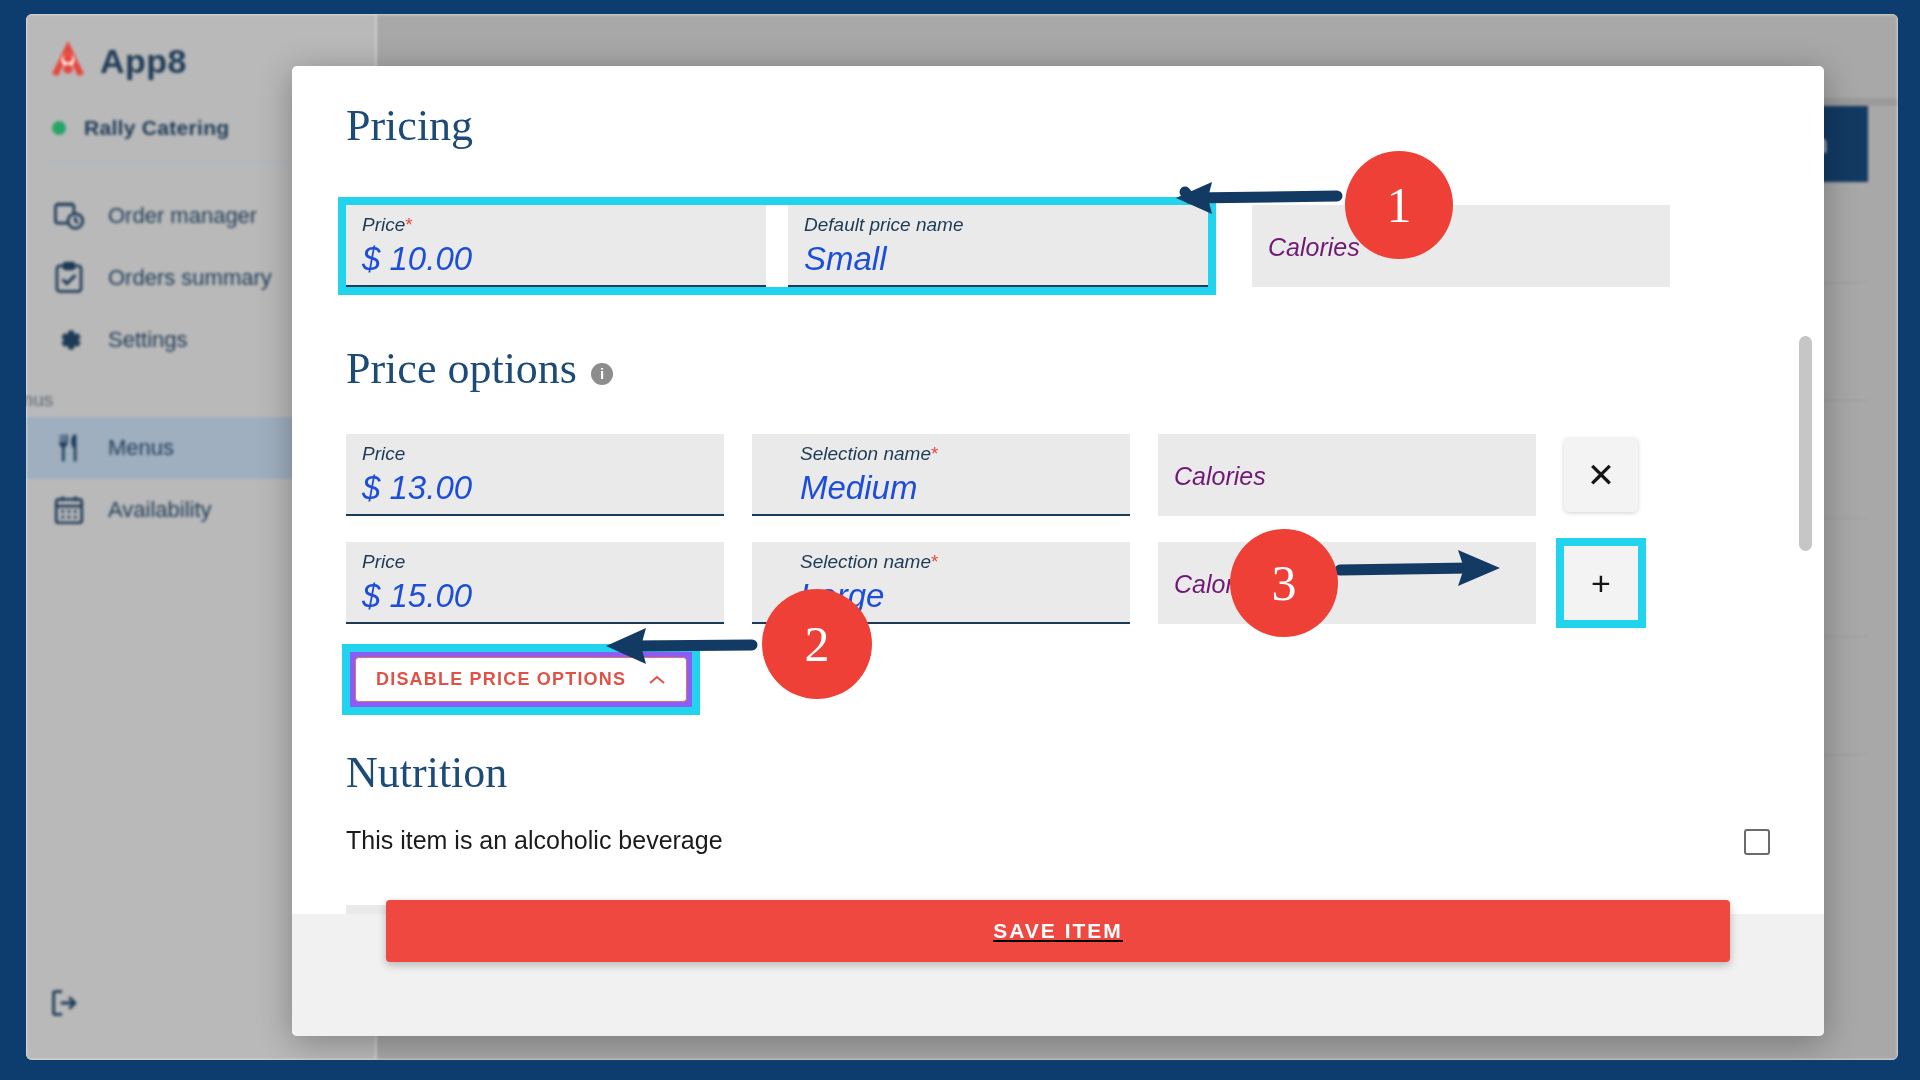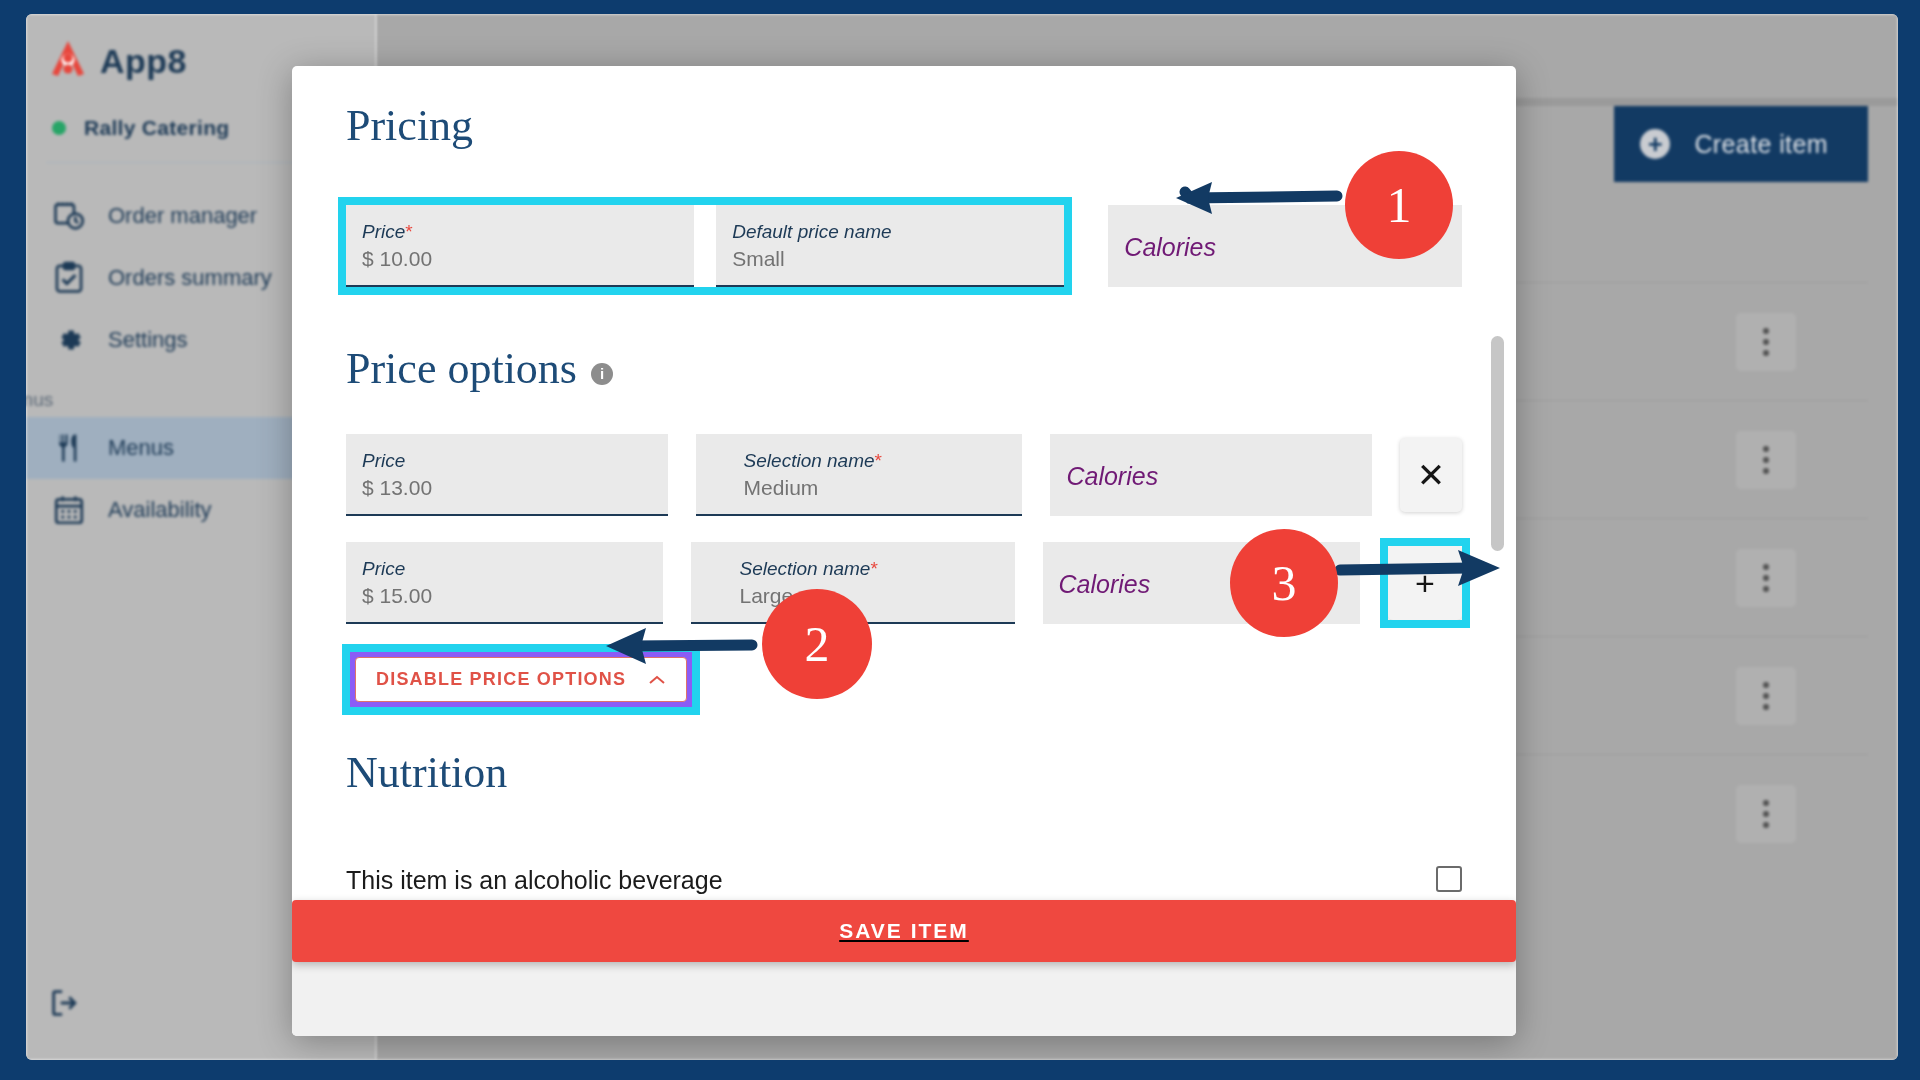--- a/index.html
+++ b/index.html
@@ -116,21 +116,21 @@
     background: #b0b0b0; border-radius: 5px;
     display: flex; flex-direction: column;
     align-items: center; justify-content: center; gap: 5px;
   }
   .kebab-dot { width: 6px; height: 6px; border-radius: 50%; background: #4f4f4f; }
 
   
   #modal {
     position: absolute;
     left: 266px; top: 52px;
-    width: 1224px; height: 970px;
+    width: 1532px; height: 970px;
     background: #ffffff;
     border-radius: 5px;
     box-shadow: 0 6px 34px rgba(0,0,0,.30);
     overflow: hidden;
   }
   #modal-scroll {
     position: absolute;
     left: 0; top: 0; right: 0; bottom: 0;
     padding: 34px 54px 0 54px;
   }
@@ -155,21 +155,21 @@
     padding: 10px 16px 8px 16px;
     height: 82px;
     display: flex; flex-direction: column; justify-content: center;
   }
   .field.no-underline { border-bottom: none; }
   .field-label {
     font-size: 19px; font-style: italic;
     color: #1d3a56; margin-bottom: 4px;
   }
   .req { color: #e8493f; font-style: normal; }
-  .field-value { font-size: 21px; color: #737373; }
+  .field-value { font-size: 33px; color: #1d4ed8; font-style: italic; }
   .field-placeholder {
     font-size: 25px; font-style: italic; color: #701a75;
   }
 
   
   #pricing-row {
     display: flex; gap: 44px; margin-top: 54px;
   }
   #price-pair {
     display: flex; width: 862px; gap: 22px;
@@ -217,22 +217,22 @@
     background: #fff;
   }
   #disable-label {
     font-size: 18px; font-weight: 700;
     color: #e05247; letter-spacing: 1.2px;
   }
   .chev-up { color: #e05247; font-size: 18px; line-height: 1; }
 
   #nutrition-title { margin-top: 40px; }
   #alcohol-row {
-    display: flex; align-items: flex-start; justify-content: space-between;
-    margin-top: 68px;
+    display: flex; align-items: flex-end; justify-content: space-between;
+    margin-top: 28px;
   }
   #alcohol-label { font-size: 25px; color: #1b1b1b; }
   #alcohol-checkbox {
     width: 26px; height: 26px;
     border: 2px solid #6b6b6b; border-radius: 3px;
     background: #fff;
   }
   #ingredient-row {
     display: flex; gap: 28px; align-items: flex-start;
     margin-top: 50px;

